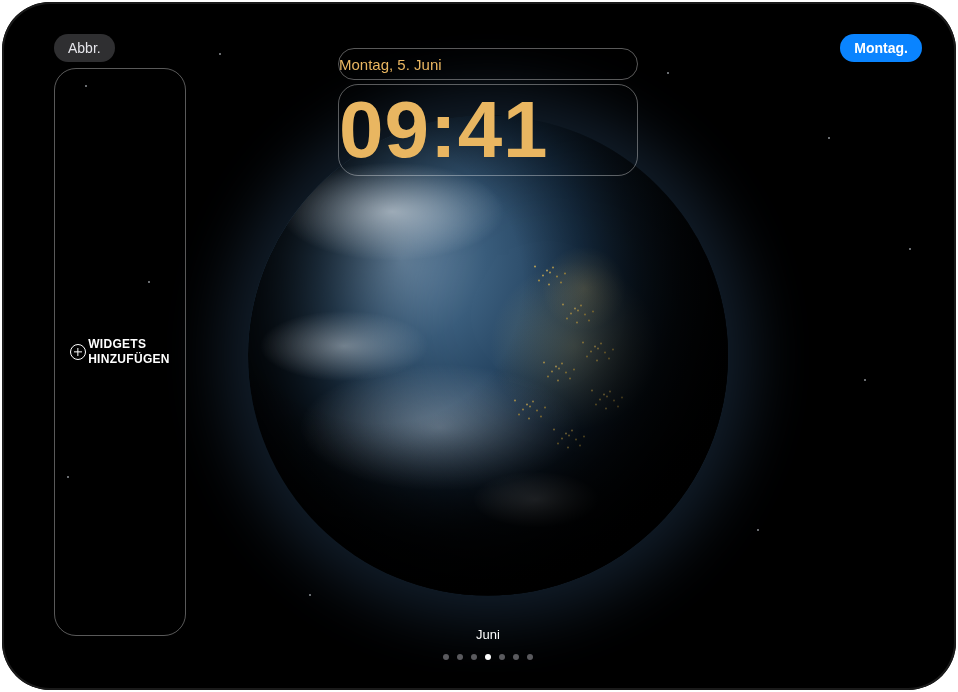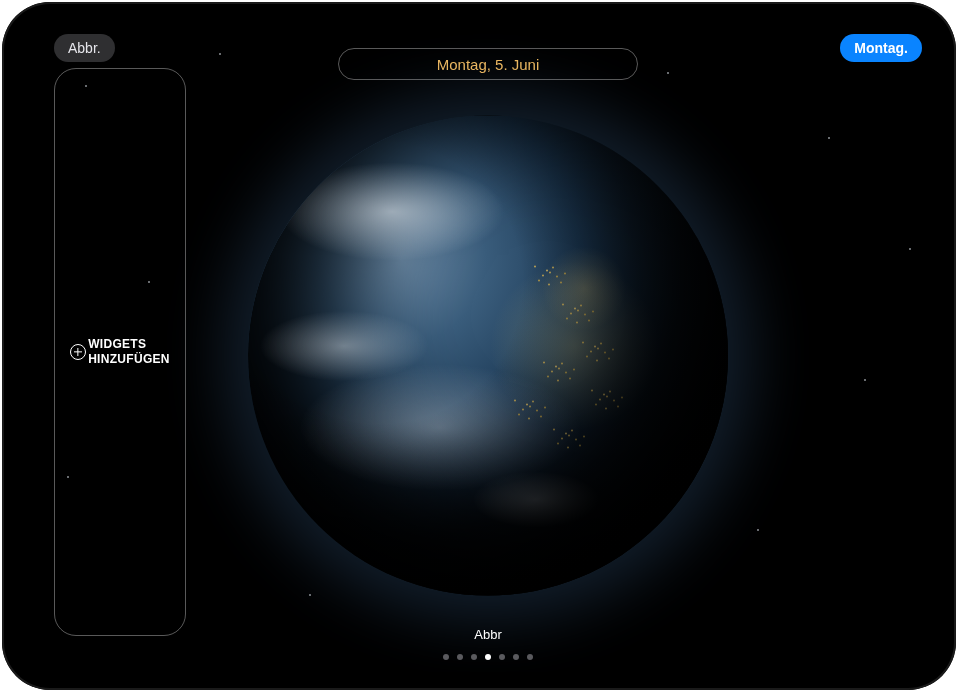--- a/index.html
+++ b/index.html
@@ -85,21 +85,21 @@
   .btn-add    { right: 14px; background: #0a84ff; color: #fff; font-weight: 600; }
 
   
   .editbox {
     position: absolute;
     left: 50%;
     transform: translateX(-50%);
     border: 1px solid rgba(255,255,255,.35);
     border-radius: 18px;
     background: rgba(0,0,0,0);
-    display:flex; align-items:center; justify-content:center;
+    display:flex; align-items:center; justify-content:flex-start;
     cursor: pointer;
   }
   .date-box { top: 28px; width: 300px; height: 32px; }
   .date-box span { color:#e9b661; font-size:15px; font-weight:500; }
   .time-box { top: 64px; width: 300px; height: 92px; border-radius: 20px; }
   .time-box span {
     color:#e9b661; font-size:80px; font-weight:600; letter-spacing:1px;
     line-height:1;
     font-feature-settings:"tnum";
   }
@@ -176,30 +176,33 @@
     </div>
 
     <div class="btn-pill btn-cancel">Abbr.</div>
 
     <div class="btn-pill btn-add">Montag.</div>
 
     <div class="editbox date-box">
       <span>Montag, 5. Juni</span>
     </div>
 
+    <div class="editbox time-box">
+      <span>09:41</span>
+    </div>
 
     <div class="widget-panel">
       <div class="widget-inner">
         <span class="plus-icon"></span>
         <span style="white-space:pre-line">WIDGETS
 HINZUFÜGEN</span>
       </div>
     </div>
 
-    <div class="wallpaper-label">Abbr</div>
+    <div class="wallpaper-label">Juni</div>
 
     <div class="page-dots">
         <div class="dot"></div>
         <div class="dot"></div>
         <div class="dot"></div>
         <div class="dot active"></div>
         <div class="dot"></div>
         <div class="dot"></div>
         <div class="dot"></div>
       </div>

